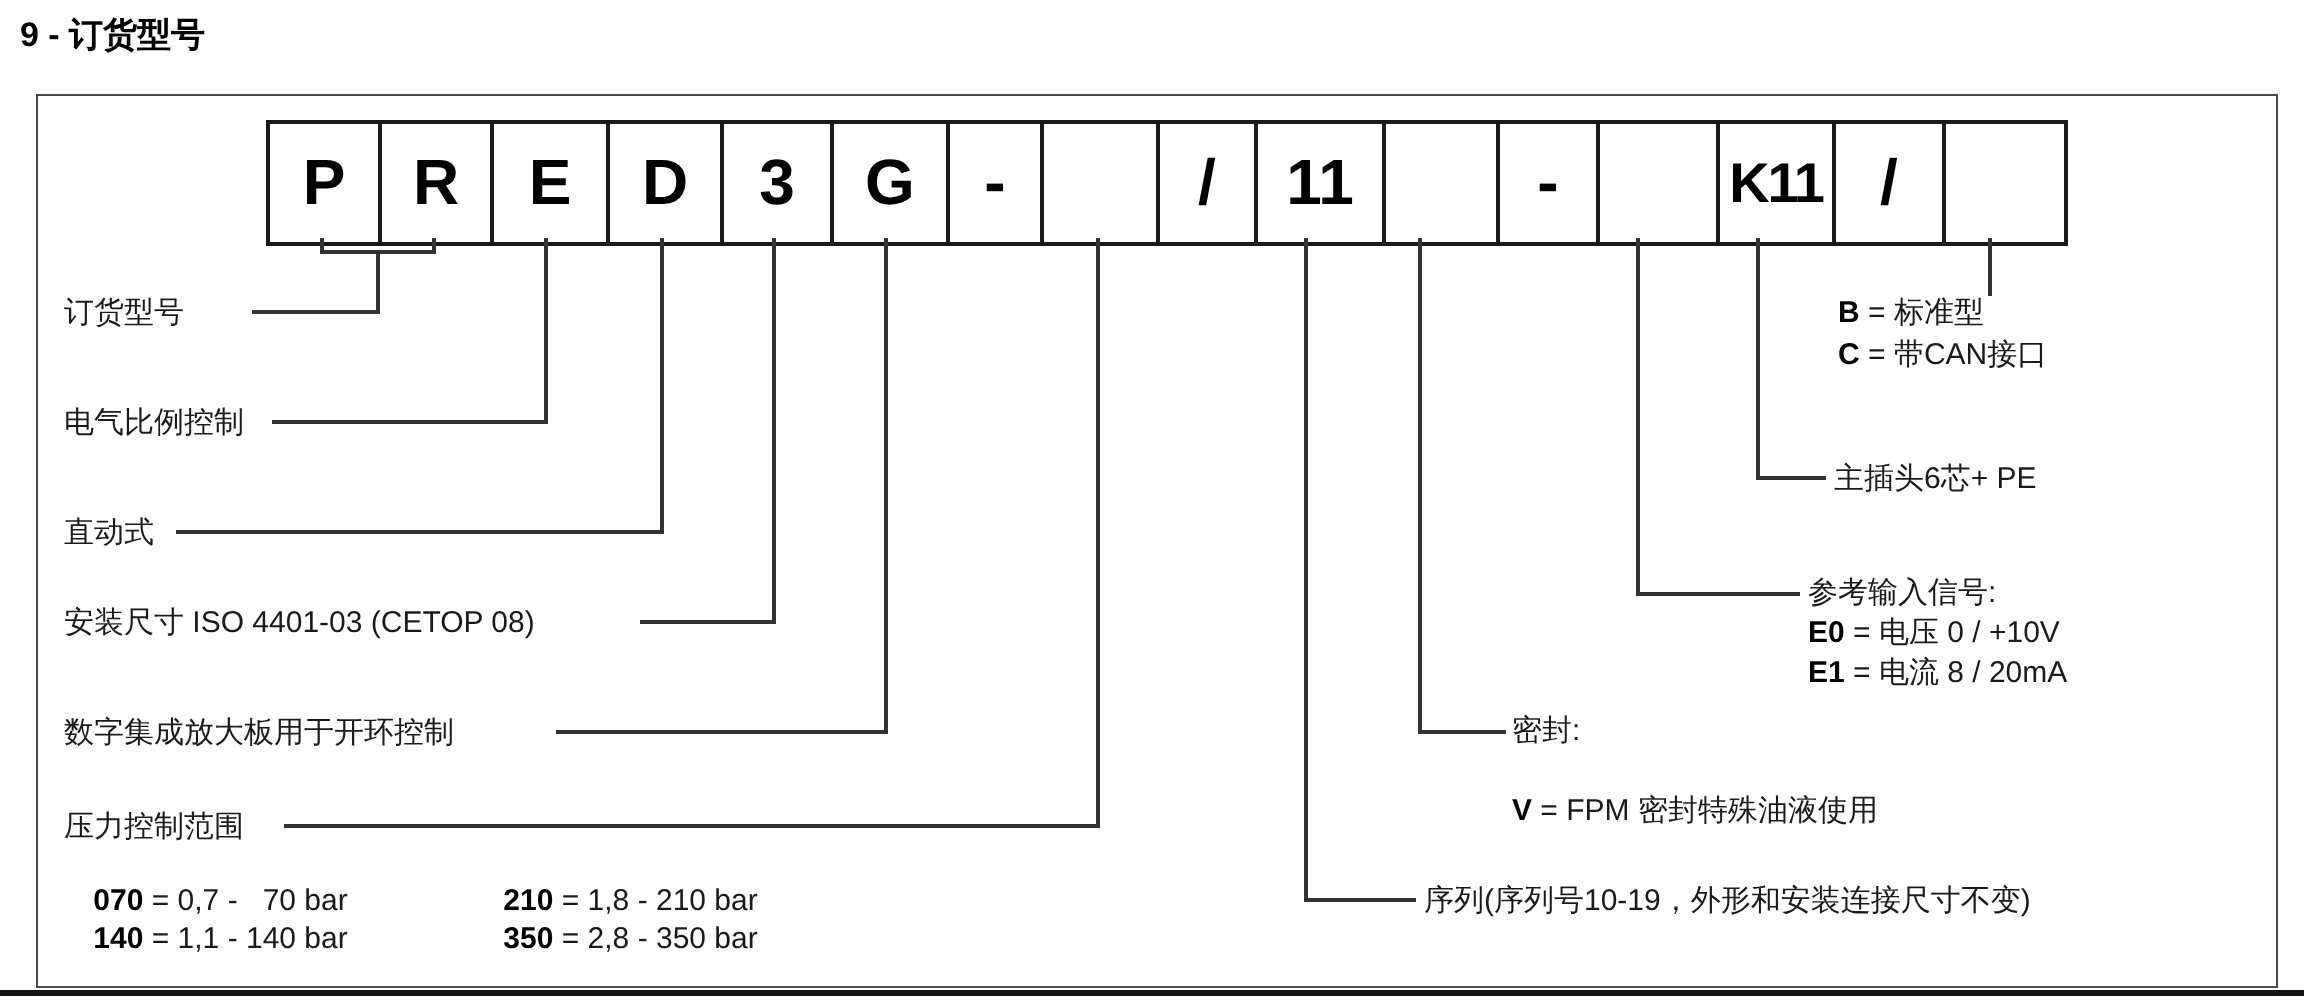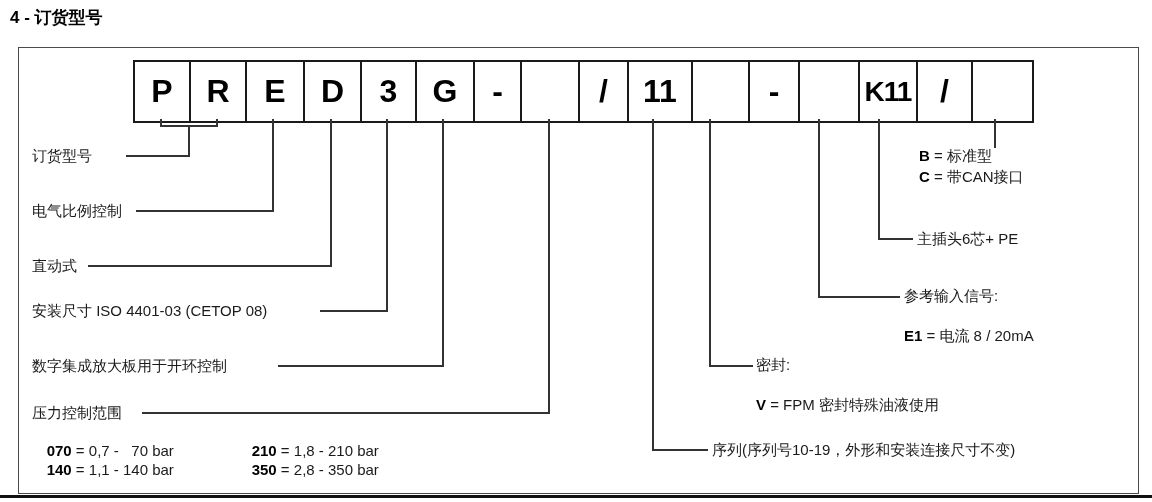--- a/index.html
+++ b/index.html
@@ -16,21 +16,21 @@
   .lbl{position:absolute;font-size:15px;white-space:pre;color:#1a1a1a;}
   .lbl b{color:#000;}
   .rcol{display:inline-block;width:205px;}
   .botline{position:absolute;left:0;top:495px;width:1152px;height:3px;background:#111;}
 </style>
 </head>
 <body>
 
 <div class="canvas">
 
-  <div class="title">4 - 订货型号</div>
+  <div class="title">9 - 订货型号</div>
   <div class="frame"></div>
 
   <div class="code-row">
     <div class="cell" style="width:56px">P</div>
     <div class="cell" style="width:56px">R</div>
     <div class="cell" style="width:58px">E</div>
     <div class="cell" style="width:57px">D</div>
     <div class="cell" style="width:55px">3</div>
     <div class="cell" style="width:58px">G</div>
     <div class="cell" style="width:47px">-</div>
@@ -85,20 +85,21 @@
   <div class="lbl" style="left:30px;top:444px">
     <span class="rcol"><b>140</b><span> = 1,1 - 140 bar</span></span><span><b>350</b><span> = 2,8 - 350 bar</span></span>
   </div>
 
   <div class="lbl" style="left:919px;top:147px"><b>B</b><span> = 标准型</span></div>
   <div class="lbl" style="left:919px;top:168px"><b>C</b><span> = 带CAN接口</span></div>
 
   <div class="lbl" style="left:917px;top:230px">主插头6芯+ PE</div>
 
   <div class="lbl" style="left:904px;top:287px">参考输入信号:</div>
+  <div class="lbl" style="left:904px;top:307px"><b>E0</b><span> = 电压 0 / +10V</span></div>
   <div class="lbl" style="left:904px;top:327px"><b>E1</b><span> = 电流 8 / 20mA</span></div>
 
   <div class="lbl" style="left:756px;top:356px">密封:</div>
   <div class="lbl" style="left:756px;top:396px"><b>V</b><span> = FPM 密封特殊油液使用</span></div>
 
   <div class="lbl" style="left:712px;top:441px">序列(序列号10-19，外形和安装连接尺寸不变)</div>
 
   <div class="botline"></div>
 </div>
 

